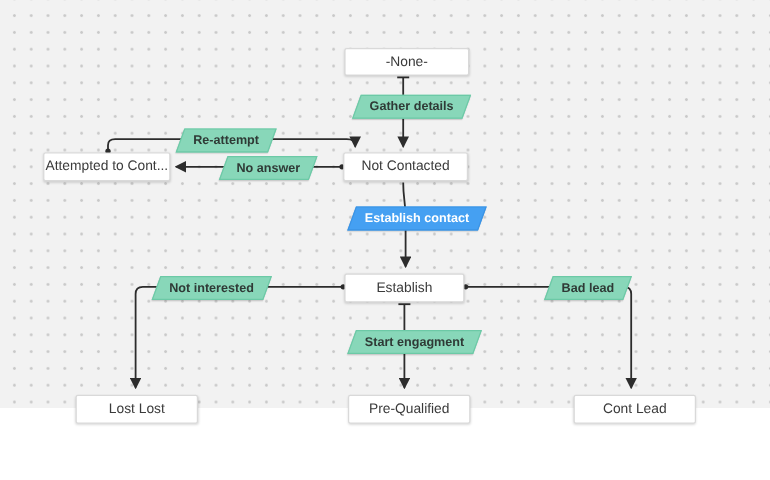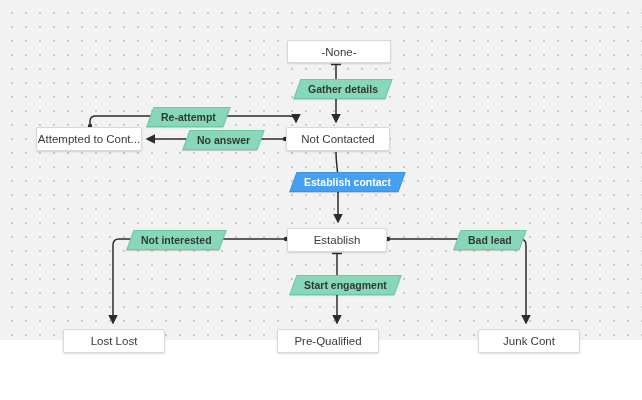--- a/index.html
+++ b/index.html
@@ -41,21 +41,21 @@
   .transition .unskew { display:inline-block; transform:skewX(20deg); }
   .transition.green { background:#88d7b9; border:1px solid #6cc9a6; color:#2f3a36; }
   .transition.blue  { background:#45a0f2; border:1px solid #3b93e4; color:#ffffff; }
 
   
   #st-none          { left:287px; top:40px;  width:104px; height:23px; }
   #st-attempted     { left:36px;  top:127px; width:106px; height:24px; }
   #st-not-contacted { left:286px; top:127px; width:104px; height:24px; }
   #st-contacted     { left:287px; top:228px; width:100px; height:24px; }
   #st-lost          { left:63px;  top:329px; width:102px; height:24px; }
-  #st-preq          { left:277px; top:329px; width:102px; height:24px;align-items:center; }
+  #st-preq          { left:290px; top:329px; width:102px; height:24px;align-items:center; }
   #st-junk          { left:478px; top:329px; width:102px; height:24px; }
 
   
   #tr-gather        { left:297px; top:79px;  }
   #tr-reattempt     { left:150px; top:107px; }
   #tr-noanswer      { left:186px; top:130px; }
   #tr-establish     { left:293px; top:172px; }
   #tr-notinterested { left:130px; top:230px; }
   #tr-badlead       { left:457px; top:230px; }
   #tr-startengagment{ left:293px; top:275px; }
@@ -109,21 +109,21 @@
   <div class="state" id="st-contacted">
     <span>Establish</span>
   </div>
   <div class="state" id="st-lost">
     <span>Lost Lost</span>
   </div>
   <div class="state" id="st-preq">
     <span>Pre-Qualified</span>
   </div>
   <div class="state" id="st-junk">
-    <span>Junk Cont</span>
+    <span>Cont Lead</span>
   </div>
 
   <div class="transition green" id="tr-gather">
     <span class="unskew">Gather details</span>
   </div>
   <div class="transition green" id="tr-reattempt">
     <span class="unskew">Re-attempt</span>
   </div>
   <div class="transition green" id="tr-noanswer">
     <span class="unskew">No answer</span>

